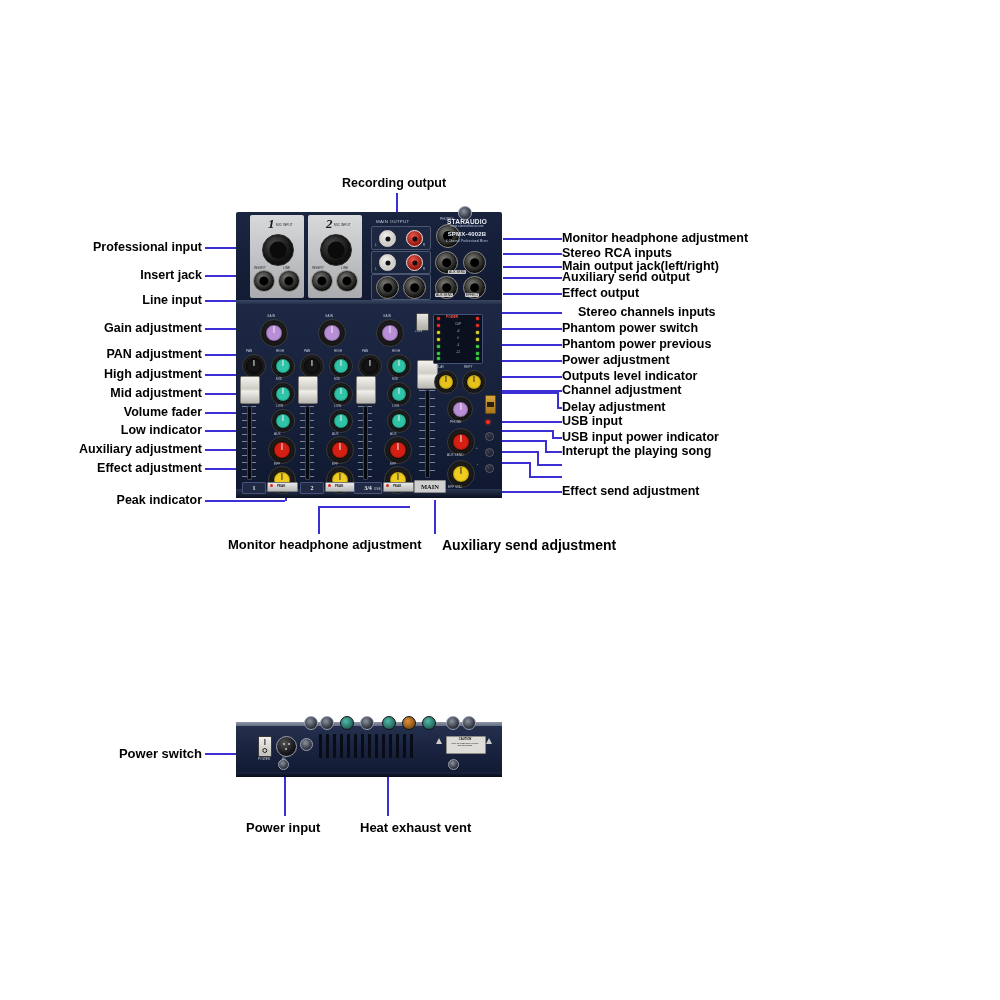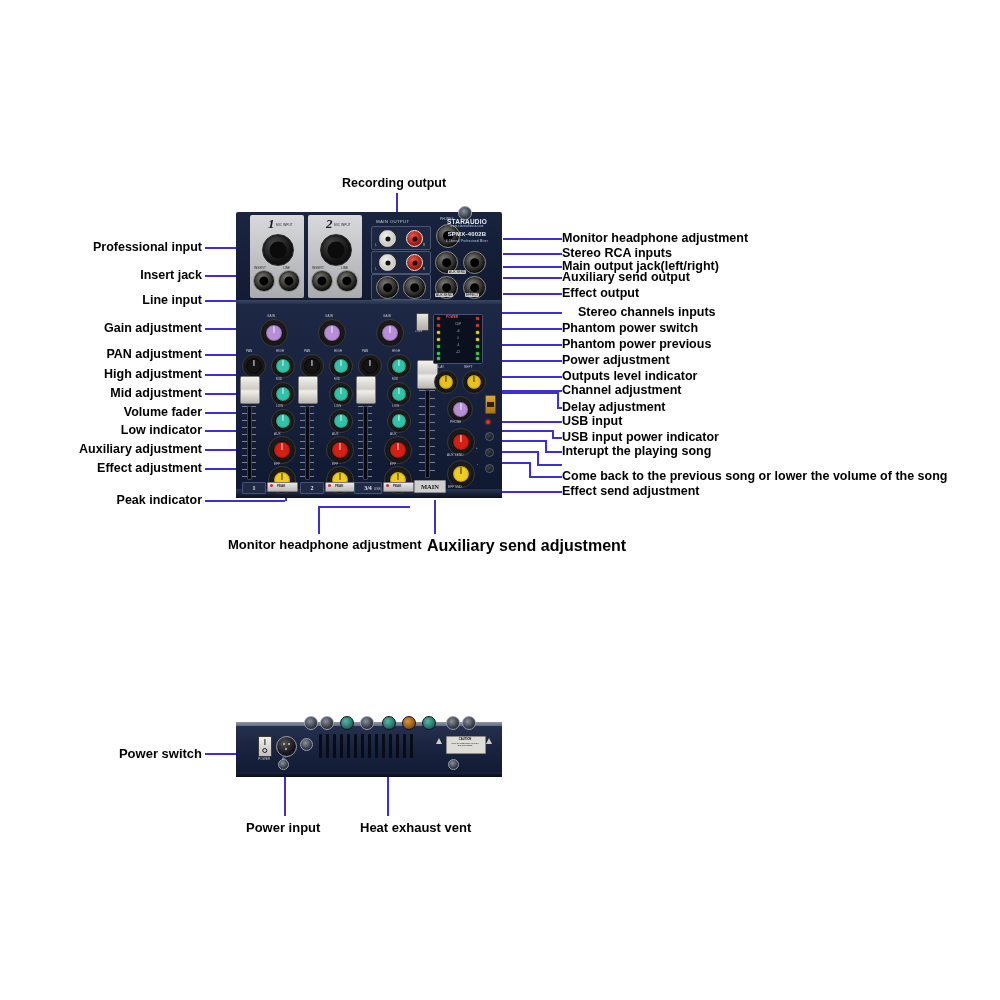--- a/index.html
+++ b/index.html
@@ -225,34 +225,33 @@
 
   <div class="lbl" style="left:562px;top:445px;">Interupt the playing song</div>
   <div class="ln lnh" style="left:545px;top:451px;width:17px;"></div>
   <div class="ln lnv" style="left:545px;top:440px;height:11px;"></div>
   <div class="ln lnh" style="left:485px;top:440px;width:60px;"></div>
 
   <div class="ln lnh" style="left:537px;top:464px;width:25px;"></div>
   <div class="ln lnv" style="left:537px;top:451px;height:13px;"></div>
   <div class="ln lnh" style="left:487px;top:451px;width:50px;"></div>
 
-  <div class="lbl" style="left:562px;top:470px;">Come back to the previous song or lower the volume of the song</div>
   <div class="ln lnh" style="left:529px;top:476px;width:33px;"></div>
   <div class="ln lnv" style="left:529px;top:462px;height:14px;"></div>
   <div class="ln lnh" style="left:487px;top:462px;width:42px;"></div>
 
   <div class="lbl" style="left:562px;top:485px;">Effect send adjustment</div>
   <div class="ln lnh" style="left:462px;top:491px;width:100px;"></div>
   <div class="ln lnv" style="left:462px;top:477px;height:14px;"></div>
 
   <div class="lbl" style="left:228px;top:538px;font-size:13px;">Monitor headphone adjustment</div>
   <div class="ln lnv" style="left:318px;top:506px;height:28px;"></div>
   <div class="ln lnh" style="left:318px;top:506px;width:92px;"></div>
 
-  <div class="lbl" style="left:427px;top:538px;font-size:16px;">Auxiliary send adjustment</div>
+  <div class="lbl" style="left:442px;top:538px;font-size:14px;">Auxiliary send adjustment</div>
   <div class="ln lnv" style="left:434px;top:500px;height:34px;"></div>
 
   <div class="mixer">
 
     <div class="body-top"></div>
     <div class="bevel"></div>
     <div class="body-main"></div>
     <div class="btm-edge"></div>
 
     <div class="plate" style="left:14px;top:5px;width:54px;height:83px;">

